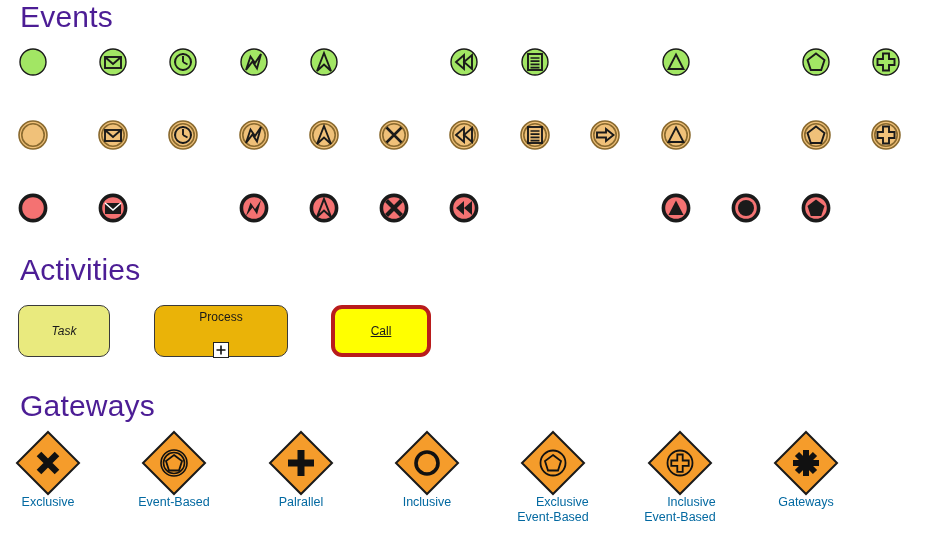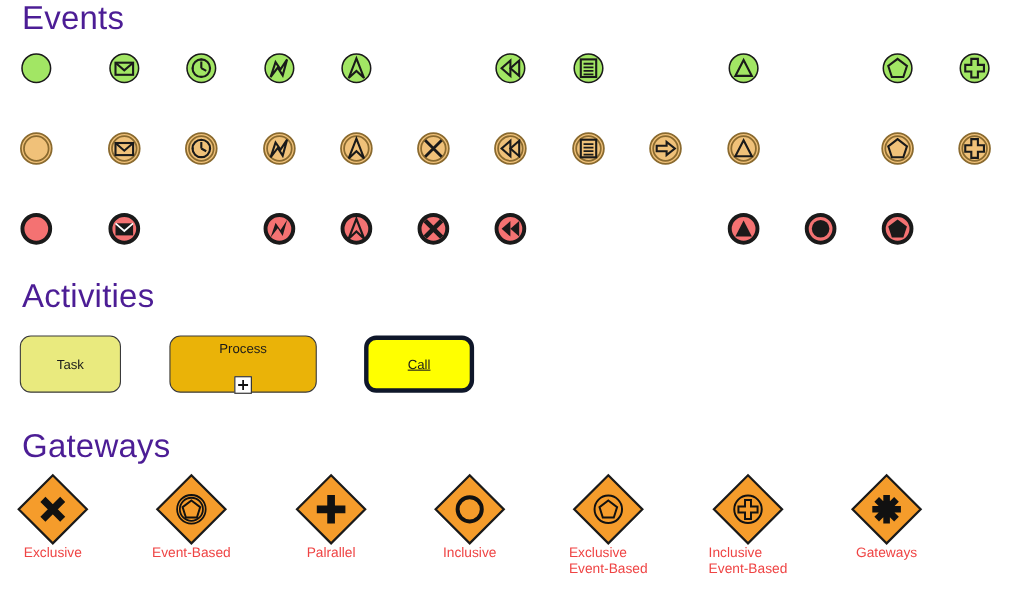--- a/index.html
+++ b/index.html
@@ -46,33 +46,34 @@
     justify-content:center;
     font-size:12px;
     color:#1a1a1a;
     text-align:center;
   }
   .act-task{
     left:18px;top:5px;width:92px;height:52px;
     background:#e9ea7e;
     border:1.5px solid #3a3a3a;
     border-radius:10px;
+    font-style:italic;
   }
   .act-process{
     left:154px;top:5px;width:134px;height:52px;
     background:#eab308;
     border:1.5px solid #3a3a3a;
     border-radius:10px;
     align-items:flex-start;
     padding-top:4px;
   }
   .act-call{
     left:331px;top:5px;width:100px;height:52px;
     background:#ffff00;
-    border:4px solid #0f172a;
+    border:4px solid #b91c1c;
     border-radius:11px;
     text-decoration:underline;
   }
   .subprocess-marker{
     position:absolute;
     left:50%;margin-left:-8px;
     bottom:-2px;
     width:16px;height:16px;
     background:#ffffff;
     border:1px solid #222;
@@ -88,22 +89,22 @@
     width:120px;
     margin-left:-60px;
     display:flex;
     flex-direction:column;
     align-items:center;
   }
   .gateway .gw-shape{width:70px;height:70px;display:block;}
   .gw-label{
     margin-top:-3px;
     font-size:12.5px;
-    color:#ef4444;
-    text-align:left;
+    color:#0369a1;
+    text-align:right;
     line-height:1.18;
     white-space:pre-line;
   }
 </style>
 </head>
 <body>
 
 <div class="section-title" id="title-events">Events</div>
 
 <div class="event-row" id="row-start">

